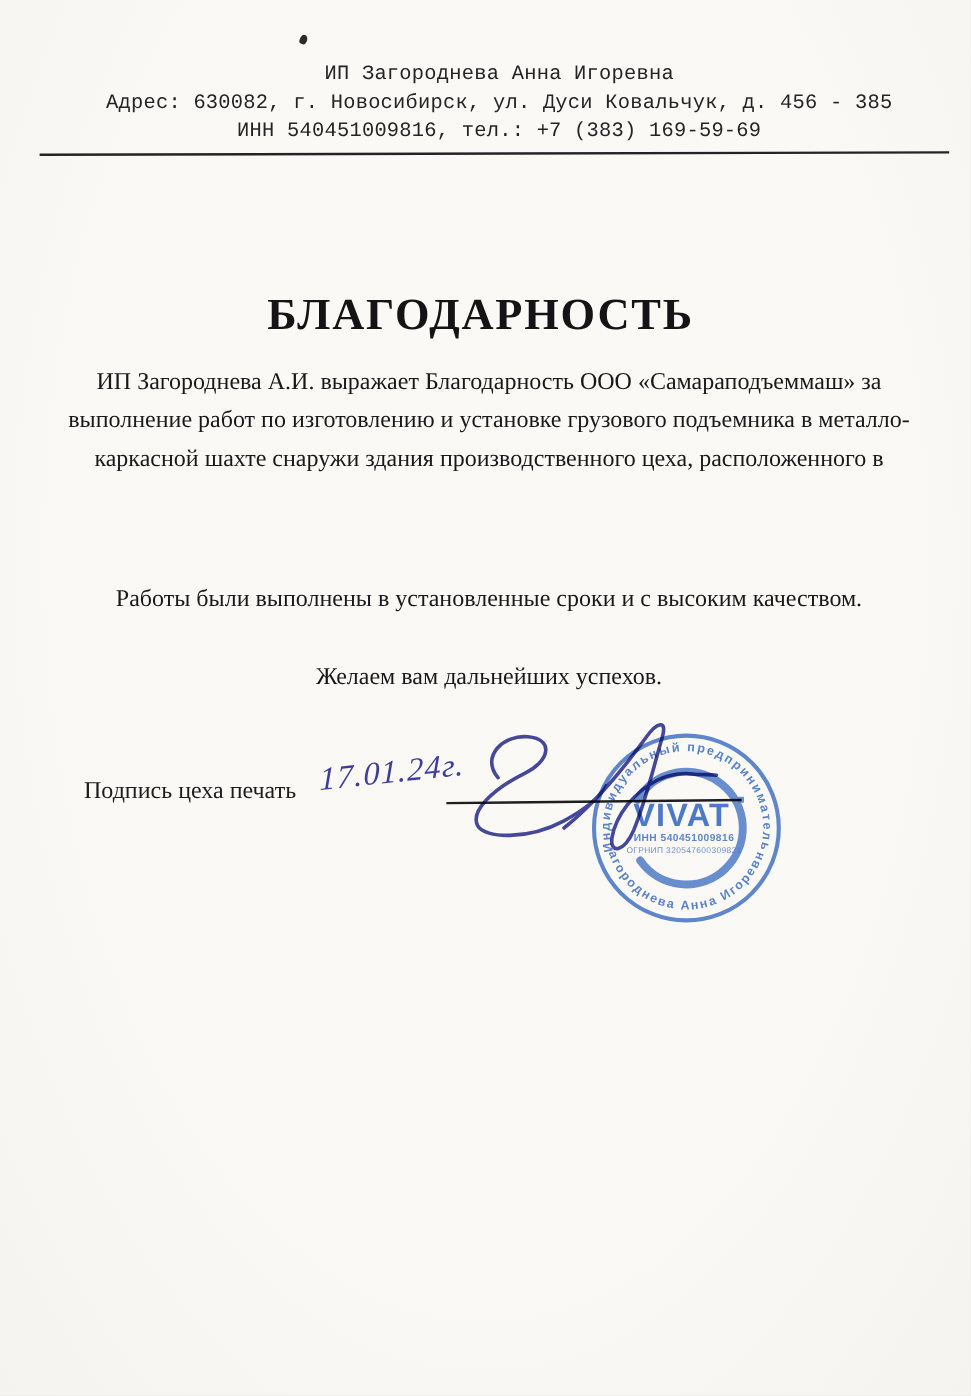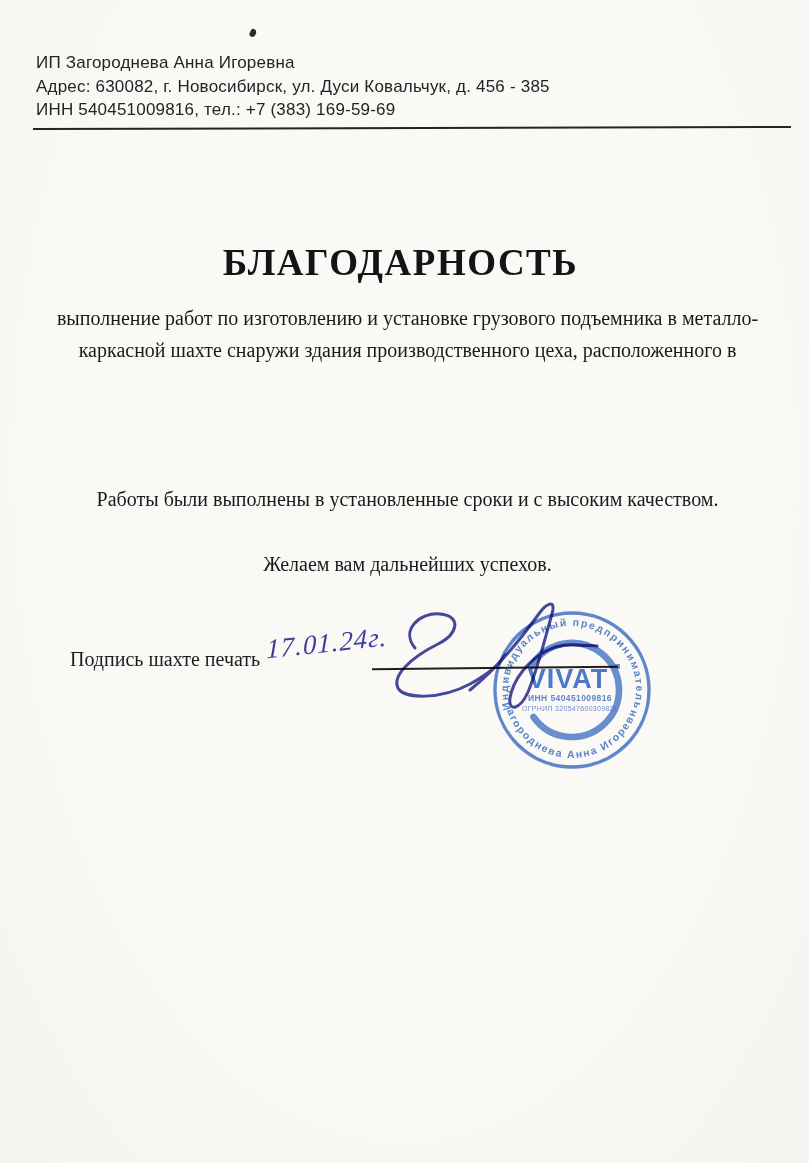--- a/index.html
+++ b/index.html
@@ -14,22 +14,22 @@
     font-family:"Liberation Serif", serif;
     color:#1d1d1f;
   }
   .speck{
     position:absolute;left:250px;top:29px;width:6px;height:8px;
     background:#2b2b2d;border-radius:45% 60% 50% 40%;
     transform:rotate(24deg);
   }
   .letterhead{
     position:absolute;left:36px;right:13px;top:51px;
-    text-align:left;
-    font-family:Liberation Sans, sans-serif;
+    text-align:center;
+    font-family:Liberation Mono, monospace;
     font-size:17px;line-height:23.5px;color:#242427;
     letter-spacing:.2px;
   }
   .rule{
     position:absolute;left:33px;top:127px;width:758px;height:2.2px;
     background:#232328;transform:rotate(-0.15deg);
   }
   .doc-title{
     position:absolute;left:0;right:8px;top:241px;margin:0;
     text-align:center;
@@ -95,29 +95,30 @@
     <div>ИП Загороднева Анна Игоревна</div>
     <div>Адрес: 630082, г. Новосибирск, ул. Дуси Ковальчук, д. 456 - 385</div>
     <div>ИНН 540451009816, тел.: +7 (383) 169-59-69</div>
   </div>
 
   <div class="rule"></div>
 
   <h1 class="doc-title">БЛАГОДАРНОСТЬ</h1>
 
   <div class="body-par par1">
+    <div>ИП Загороднева А.И. выражает Благодарность ООО «Самараподъеммаш» за</div>
     <div>выполнение работ по изготовлению и установке грузового подъемника в металло-</div>
     <div>каркасной шахте снаружи здания производственного цеха, расположенного в</div>
   </div>
 
   <div class="body-par par2">Работы были выполнены в установленные сроки и с высоким качеством.</div>
 
   <div class="body-par par3">Желаем вам дальнейших успехов.</div>
 
-  <div class="sig-label">Подпись шахте печать</div>
+  <div class="sig-label">Подпись цеха печать</div>
 
   <div class="hand-date">17.01.24г.</div>
 
   <div class="sig-line"></div>
 
   <svg class="stamp-svg" viewBox="0 0 200 200">
     <g fill="none" stroke="#3c6ec9">
       <circle cx="100" cy="100" r="77" stroke-width="3.4" opacity="0.88"></circle>
       <path d="M 59.3,76.5 A 47,47 0 1 1 61.5,127.0" stroke-width="6.6" opacity="0.82" stroke-linecap="round"></path>
     </g>

